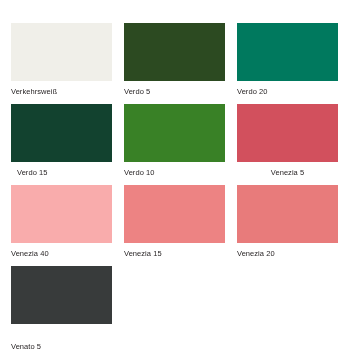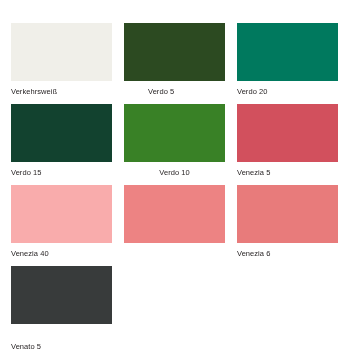--- a/index.html
+++ b/index.html
@@ -55,55 +55,56 @@
 
 <main id="palette-grid">
 
   <div class="swatch-cell">
     <span class="swatch-chip" style="background-color: rgb(240, 239, 233);"></span>
     <span class="swatch-label" style="color: rgb(35, 31, 32);">Verkehrsweiß</span>
   </div>
 
   <div class="swatch-cell">
     <span class="swatch-chip" style="background-color: rgb(44, 74, 33);"></span>
-    <span class="swatch-label" style="color: rgb(35, 31, 32); margin-left: 24px;">Verdo 5</span>
+    <span class="swatch-label" style="color: rgb(35, 31, 32);">Verdo 5</span>
   </div>
 
   <div class="swatch-cell">
     <span class="swatch-chip" style="background-color: rgb(0, 121, 94);"></span>
     <span class="swatch-label" style="color: rgb(35, 31, 32);">Verdo 20</span>
   </div>
 
   <div class="swatch-cell">
     <span class="swatch-chip" style="background-color: rgb(18, 66, 47);"></span>
-    <span class="swatch-label" style="color: rgb(35, 31, 32);">Verdo 15</span>
+    <span class="swatch-label" style="color: rgb(35, 31, 32); margin-left: 6px;">Verdo 15</span>
   </div>
 
   <div class="swatch-cell">
     <span class="swatch-chip" style="background-color: rgb(57, 129, 38);"></span>
-    <span class="swatch-label" style="color: rgb(35, 31, 32); text-align: center;">Verdo 10</span>
+    <span class="swatch-label" style="color: rgb(35, 31, 32);">Verdo 10</span>
   </div>
 
   <div class="swatch-cell">
     <span class="swatch-chip" style="background-color: rgb(210, 80, 93);"></span>
-    <span class="swatch-label" style="color: rgb(35, 31, 32);">Venezia 5</span>
+    <span class="swatch-label" style="color: rgb(35, 31, 32); text-align: center;">Venezia 5</span>
   </div>
 
   <div class="swatch-cell">
     <span class="swatch-chip" style="background-color: rgb(249, 172, 172);"></span>
     <span class="swatch-label" style="color: rgb(35, 31, 32);">Venezia 40</span>
   </div>
 
   <div class="swatch-cell">
     <span class="swatch-chip" style="background-color: rgb(237, 131, 131);"></span>
+    <span class="swatch-label" style="color: rgb(35, 31, 32);">Venezia 15</span>
   </div>
 
   <div class="swatch-cell">
     <span class="swatch-chip" style="background-color: rgb(232, 123, 123);"></span>
-    <span class="swatch-label" style="color: rgb(35, 31, 32);">Venezia 6</span>
+    <span class="swatch-label" style="color: rgb(35, 31, 32);">Venezia 20</span>
   </div>
 
 
   <div class="swatch-cell">
     <span class="swatch-chip" style="background-color: rgb(56, 59, 59);"></span>
     <span class="swatch-label" style="color: rgb(35, 31, 32); margin-top: 12px;">Venato 5</span>
   </div>
 
 
 </main>

